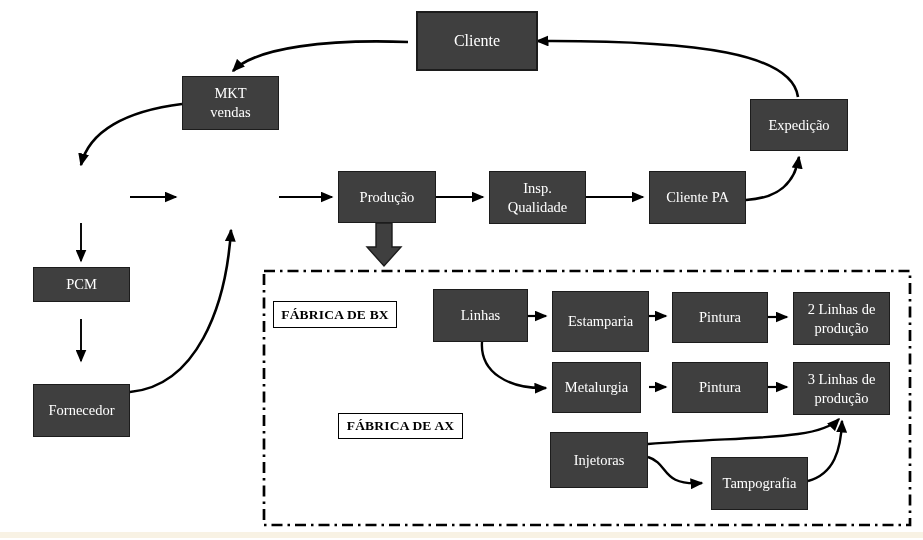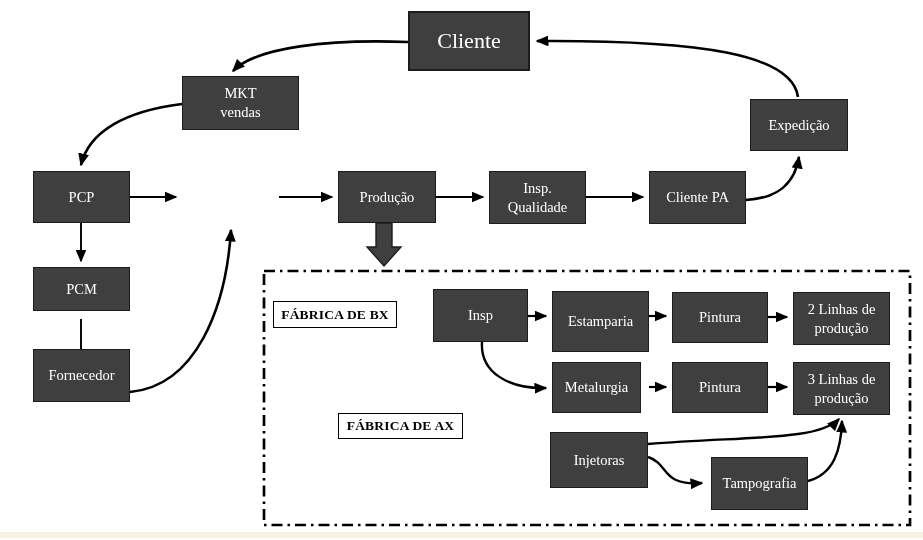--- a/index.html
+++ b/index.html
@@ -41,21 +41,22 @@
     display: flex;
     align-items: center;
     justify-content: center;
     text-align: center;
     font-size: 14.5px;
     line-height: 1.28;
     white-space: pre-line;
   }
   .node.big {
     border-width: 2.6px;
-    font-size: 22px;
+    font-size: 16px;
+    margin-left: 8px;
   }
   .tag {
     position: absolute;
     box-sizing: border-box;
     background: var(--tag-bg);
     border: 1.6px solid var(--tag-border);
     color: var(--tag-text);
     display: flex;
     align-items: center;
     justify-content: center;
@@ -113,57 +114,54 @@
 
     <path d="M 648 444 C 745 436 818 441 839 419" fill="none" stroke="#000000" stroke-width="2.4" marker-end="url(#ah)"></path>
     <path d="M 648 457 C 670 464 660 486 702 483" fill="none" stroke="#000000" stroke-width="2.4" marker-end="url(#ah)"></path>
     <path d="M 808 481 C 834 474 841 450 842 421" fill="none" stroke="#000000" stroke-width="2.4" marker-end="url(#ah)"></path>
   </svg>
 
   <div class="node big" style="left:408px;top:11px;width:122px;height:60px">
     <span>Cliente</span>
   </div>
 
-  <div class="node" style="left:182px;top:76px;width:117px;height:54px">
+  <div class="node" style="left:182px;top:76px;width:97px;height:54px">
     <span>MKT
 vendas</span>
   </div>
 
   <div class="node" style="left:750px;top:99px;width:98px;height:52px">
     <span>Expedição</span>
   </div>
 
-  <div class="node" style="left:33px;top:171px;width:97px;height:52px">
-    <span>PCP</span>
-  </div>
 
 
   <div class="node" style="left:338px;top:171px;width:98px;height:52px">
     <span>Produção</span>
   </div>
 
   <div class="node" style="left:489px;top:171px;width:97px;height:53px">
     <span>Insp.
 Qualidade</span>
   </div>
 
   <div class="node" style="left:649px;top:171px;width:97px;height:53px">
     <span>Cliente PA</span>
   </div>
 
-  <div class="node" style="left:33px;top:267px;width:97px;height:44px">
+  <div class="node" style="left:33px;top:267px;width:97px;height:35px">
     <span>PCM</span>
   </div>
 
-  <div class="node" style="left:33px;top:349px;width:97px;height:53px">
+  <div class="node" style="left:33px;top:384px;width:97px;height:53px">
     <span>Fornecedor</span>
   </div>
 
   <div class="node" style="left:433px;top:289px;width:95px;height:53px">
-    <span>Insp</span>
+    <span>Linhas</span>
   </div>
 
   <div class="node" style="left:552px;top:291px;width:97px;height:61px">
     <span>Estamparia</span>
   </div>
 
   <div class="node" style="left:672px;top:292px;width:96px;height:51px">
     <span>Pintura</span>
   </div>
 

